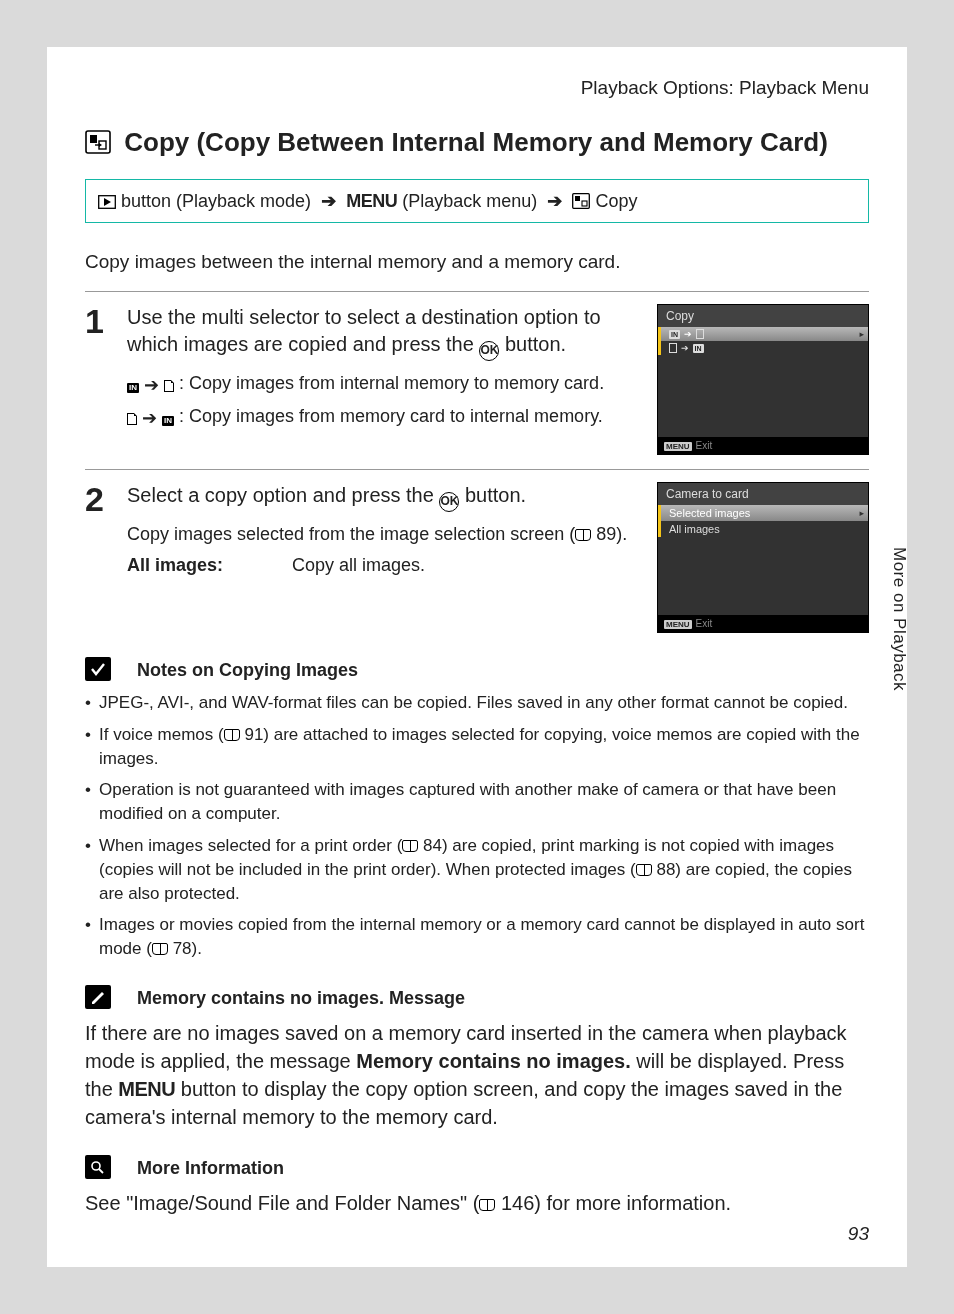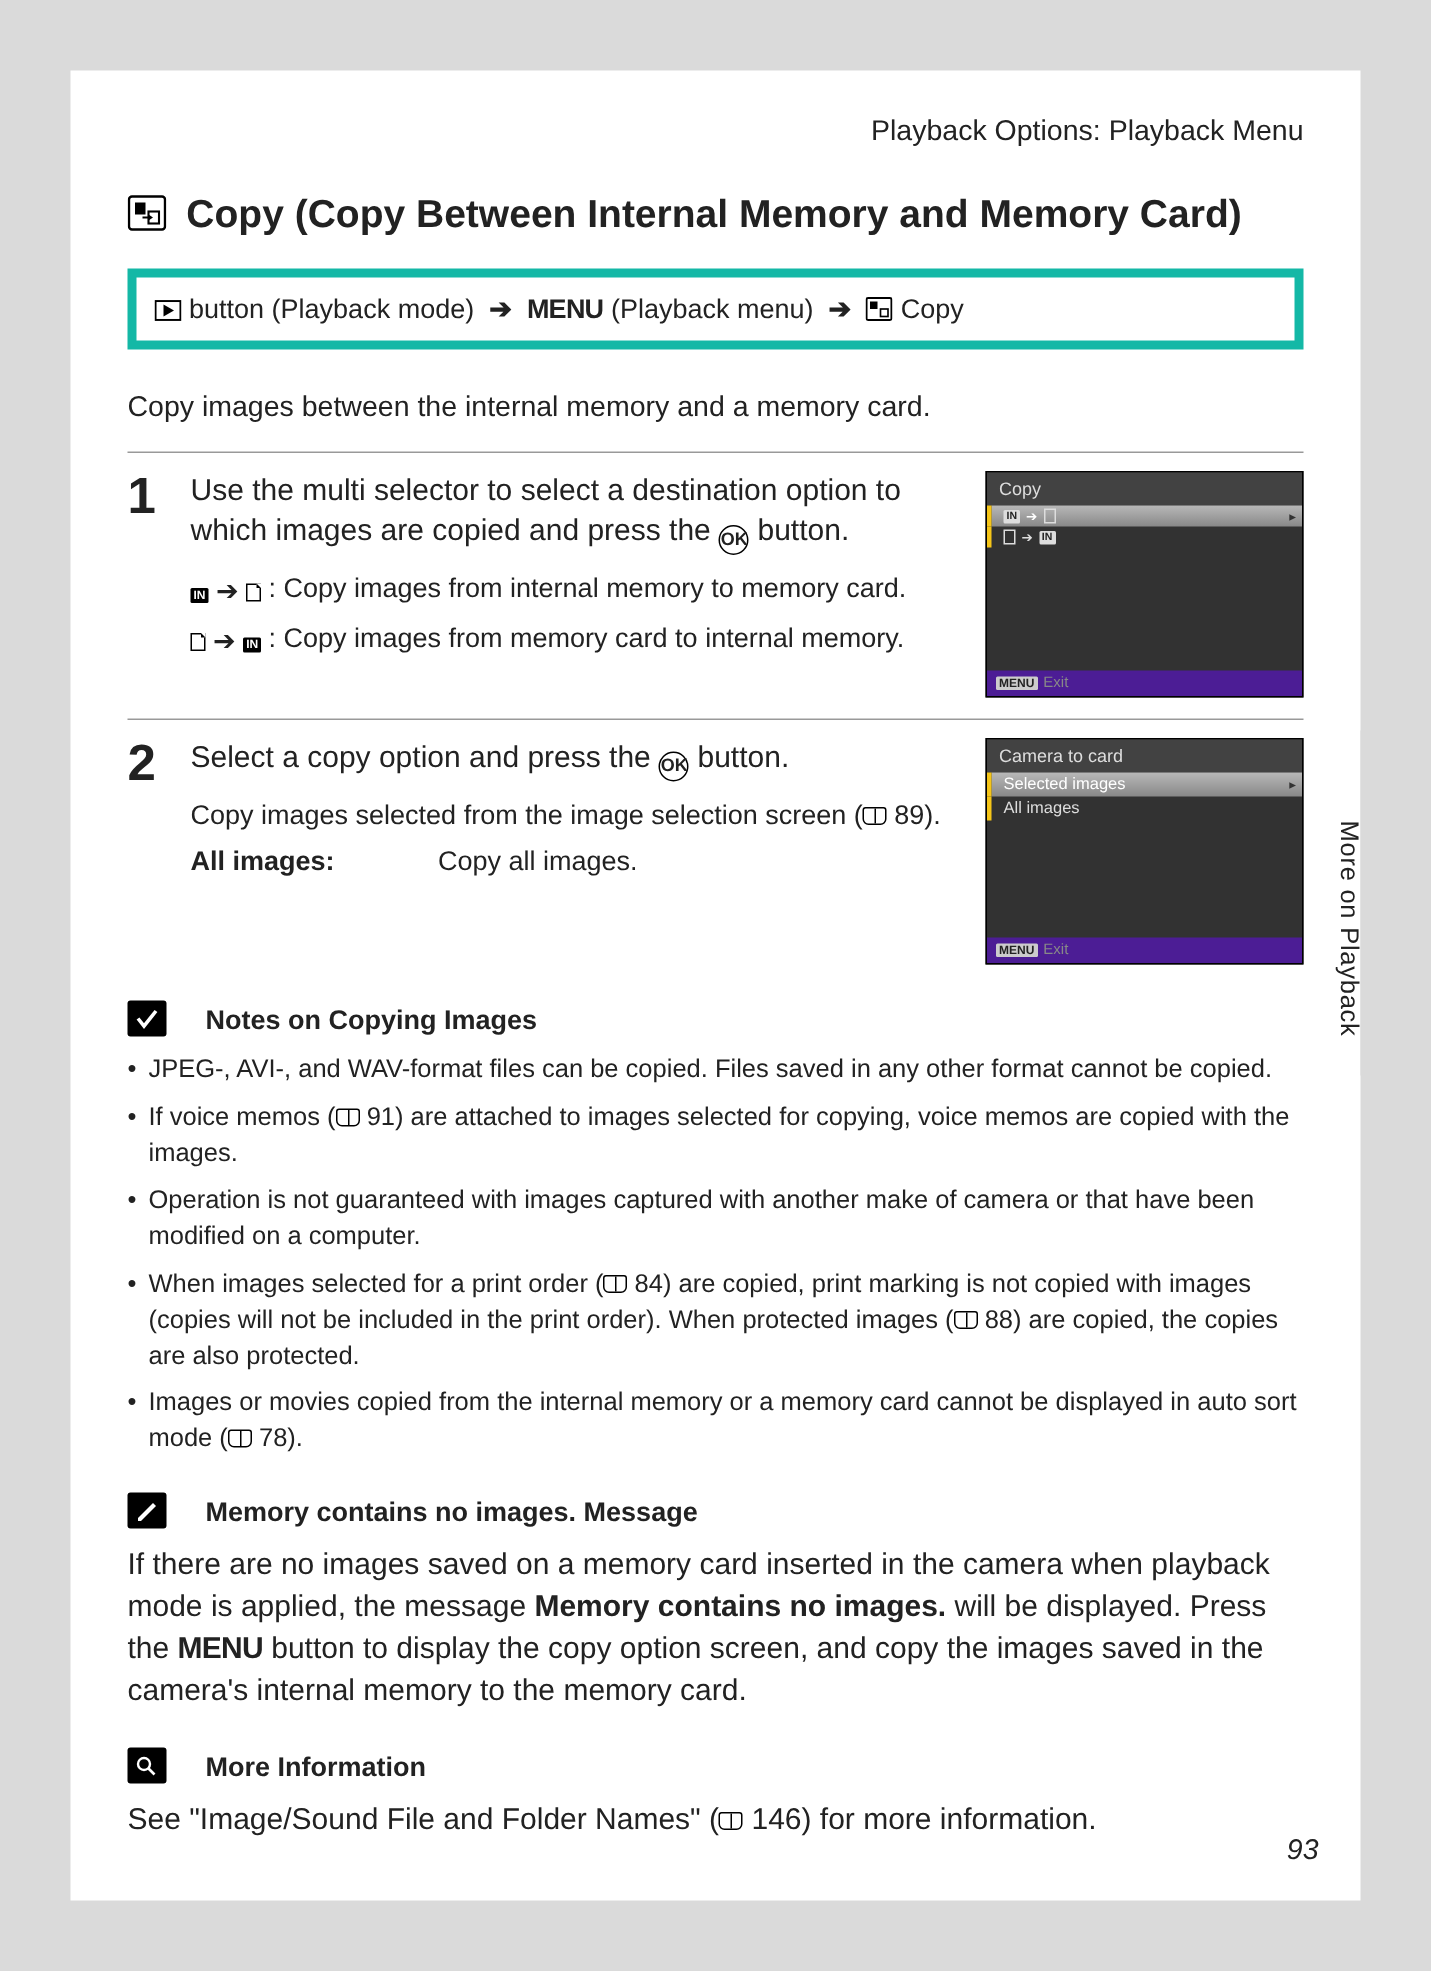--- a/index.html
+++ b/index.html
@@ -48,21 +48,21 @@
     font-size: 26px;
     font-weight: 700;
     margin-bottom: 18px;
   }
   h1.title .hicon {
     display: inline-block;
     vertical-align: -3px;
     margin-right: 6px;
   }
   .nav-box {
-    border: 6px solid #14b8a6;
+    border: 1px solid #14b8a6;
     padding: 10px 12px;
     font-size: 18px;
     margin-bottom: 28px;
   }
   .nav-box .arrow { margin: 0 5px; font-weight: 700; }
   .intro {
     font-size: 19px;
     margin-bottom: 18px;
     font-weight: 300;
   }
@@ -129,21 +129,21 @@
   }
   .lcd-row.sel::after {
     content: "▸";
     position: absolute;
     right: 4px;
     font-size: 9px;
     color: #333;
   }
   .lcd-row.alt { border-left: 3px solid #f5c518; }
   .lcd-foot {
-    background: #4c1d95;
+    background: #000000;
     padding: 3px 6px;
     font-size: 10px;
     color: #888;
   }
   .lcd-foot .mbtn {
     background: #ccc;
     color: #222;
     font-size: 8px;
     padding: 0 2px;
     border-radius: 1px;
@@ -187,21 +187,21 @@
     left: -14px;
     font-size: 17px;
   }
   .para {
     font-size: 20px;
     line-height: 1.4;
     font-weight: 300;
   }
   .page-num {
     position: absolute;
-    right: 28px;
+    right: 38px;
     bottom: 22px;
     font-style: italic;
     font-size: 19px;
   }
   .ok-btn {
     display: inline-block;
     border: 1.6px solid #000;
     border-radius: 50%;
     font-size: 12px;
     font-weight: 700;

